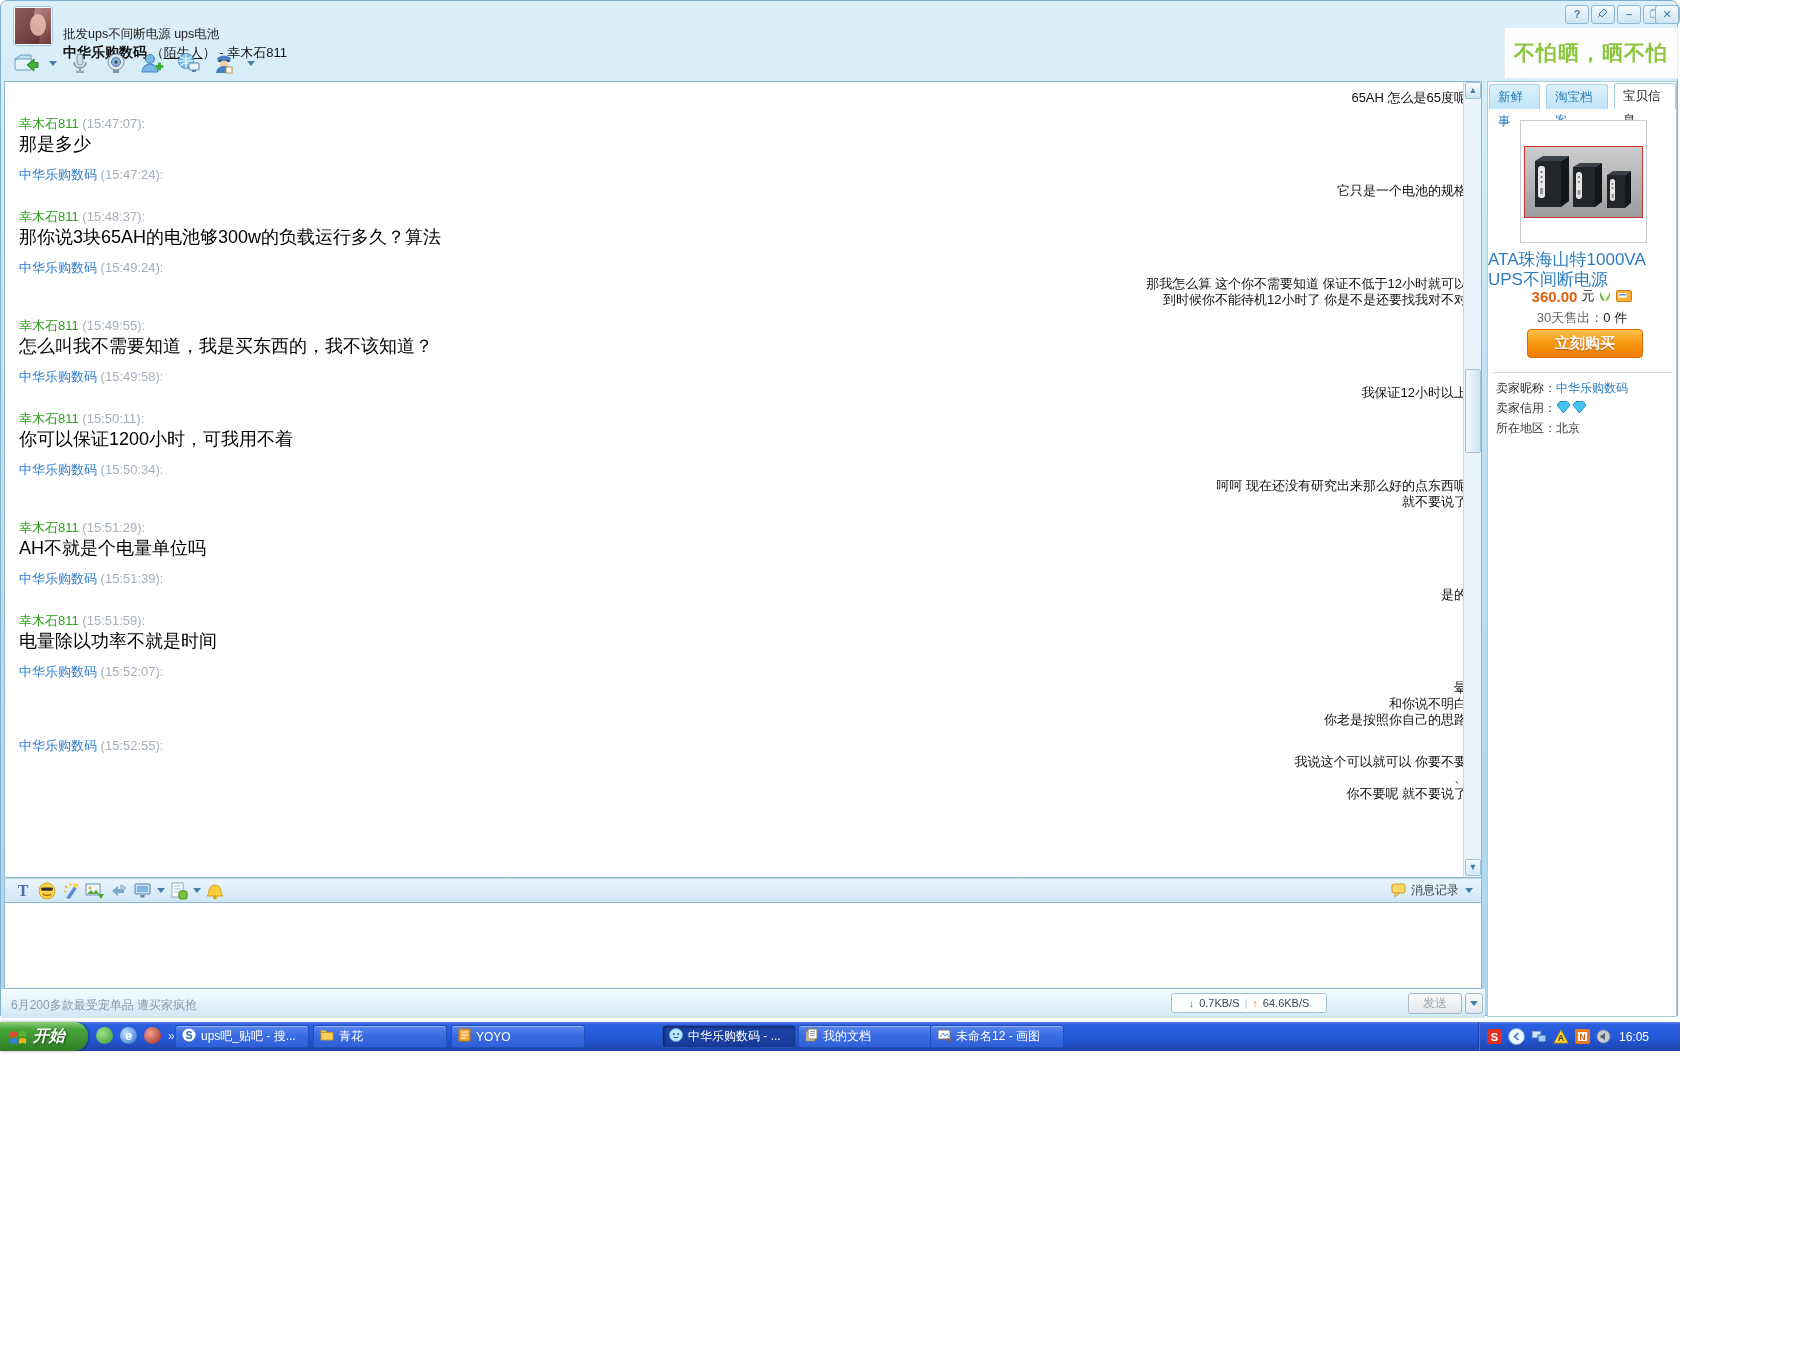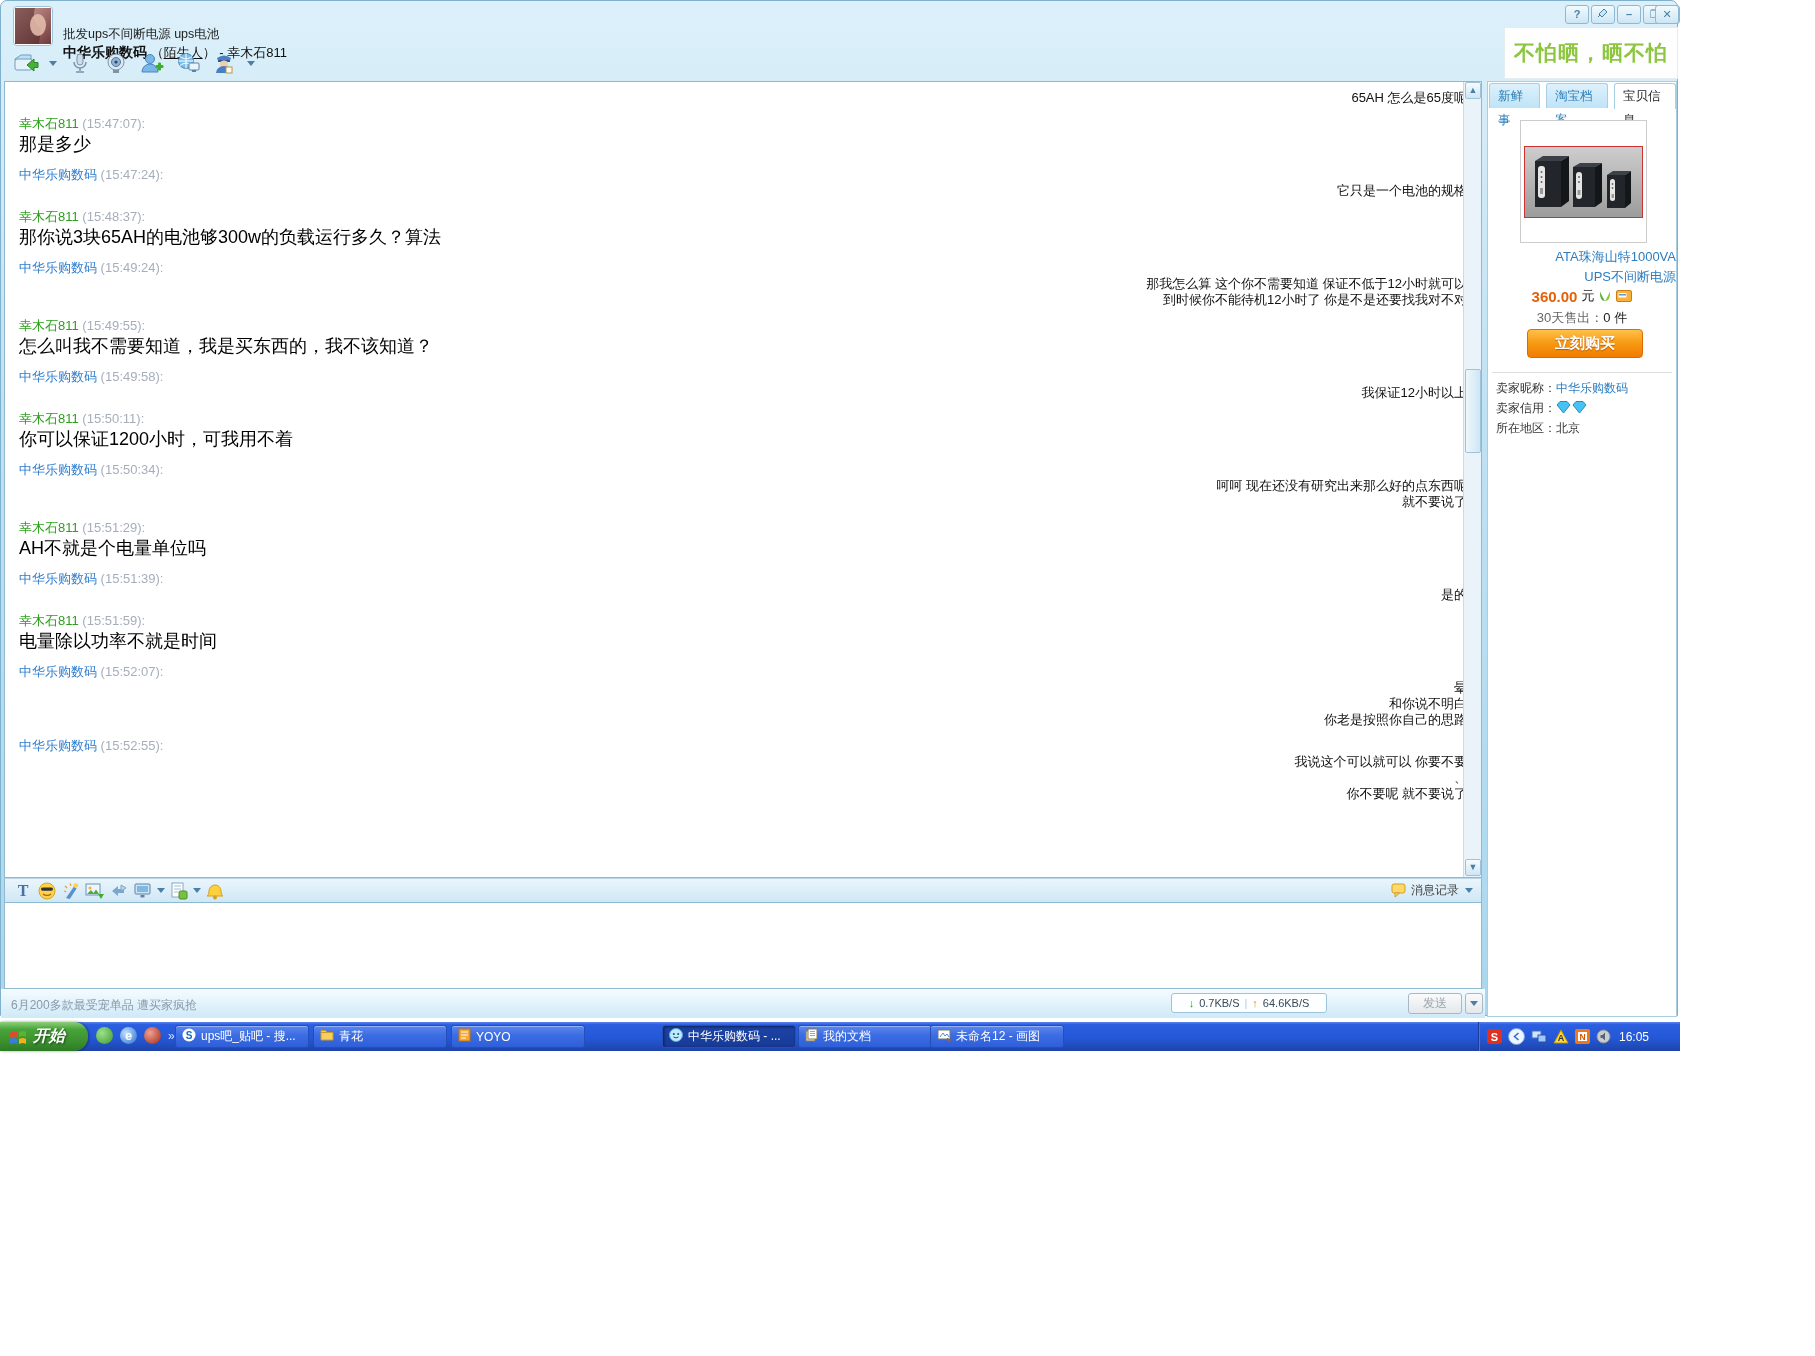--- a/index.html
+++ b/index.html
@@ -78,29 +78,29 @@
   #send-drop{position:absolute;left:1464px;top:3px;width:18px;height:21px;box-sizing:border-box;
              border:1px solid #a8b8c4;border-radius:3px;background:linear-gradient(#fafafa,#e4e8ec);
              display:flex;align-items:center;justify-content:center;cursor:pointer;}
 
   
   #banner{position:absolute;left:1504px;top:27px;width:172px;height:50px;background:#fdfefd;
           border:1px solid #e2eef2;display:flex;align-items:center;justify-content:center;
           font-size:21px;font-weight:bold;color:#8cc63f;letter-spacing:1px;cursor:pointer;}
   #sidebar{position:absolute;left:1486px;top:80px;width:190px;height:936px;background:#fff;
            border:1px solid #a8cee2;box-sizing:border-box;}
-  #tabs{position:absolute;left:1px;top:1px;display:flex;gap:6px;}
+  #tabs{position:absolute;left:1px;top:1px;display:flex;gap:6px;align-items:center;}
   .tab{height:24px;line-height:24px;padding:0 8px;font-size:12.5px;color:#2a7db8;cursor:pointer;
        background:linear-gradient(#ddf1fc,#bfe3f6);border:1px solid #a5cfe4;border-bottom:none;
        border-radius:3px 3px 0 0;}
   .tab.active{background:#fff;color:#222;border-color:#a5cfe4;height:25px;}
   #prod-box{position:absolute;left:32px;top:38px;width:125px;height:121px;border:1px solid #cccccc;
             background:#fff;display:flex;align-items:center;justify-content:center;cursor:pointer;}
   #prod-photo{border:1px solid #cc3333;font-size:0;line-height:0;}
-  .prod-link{position:absolute;width:100%;text-align:right;font-size:13px;color:#2d7dc0;cursor:pointer;}
+  .prod-link{position:absolute;width:100%;text-align:left;font-size:17px;color:#2d7dc0;cursor:pointer;}
   #prod-price-row{position:absolute;top:205px;width:100%;display:flex;align-items:center;
                   justify-content:center;gap:4px;}
   #price{font-size:15px;font-weight:bold;color:#e4600a;}
   #currency{font-size:13px;color:#222;}
   #sold-row{position:absolute;top:227px;width:100%;text-align:center;font-size:13px;color:#666;}
   #sold-row .val{color:#222;}
   #buy-btn{position:absolute;left:39px;top:247px;width:114px;height:27px;border:1px solid #e06a00;
            border-radius:4px;background:linear-gradient(#ffc14a,#f79c16 45%,#f07c00);
            color:#fff;font-size:15px;font-weight:bold;text-align:center;line-height:26px;
            text-shadow:0 1px 1px #b85800;cursor:pointer;}

